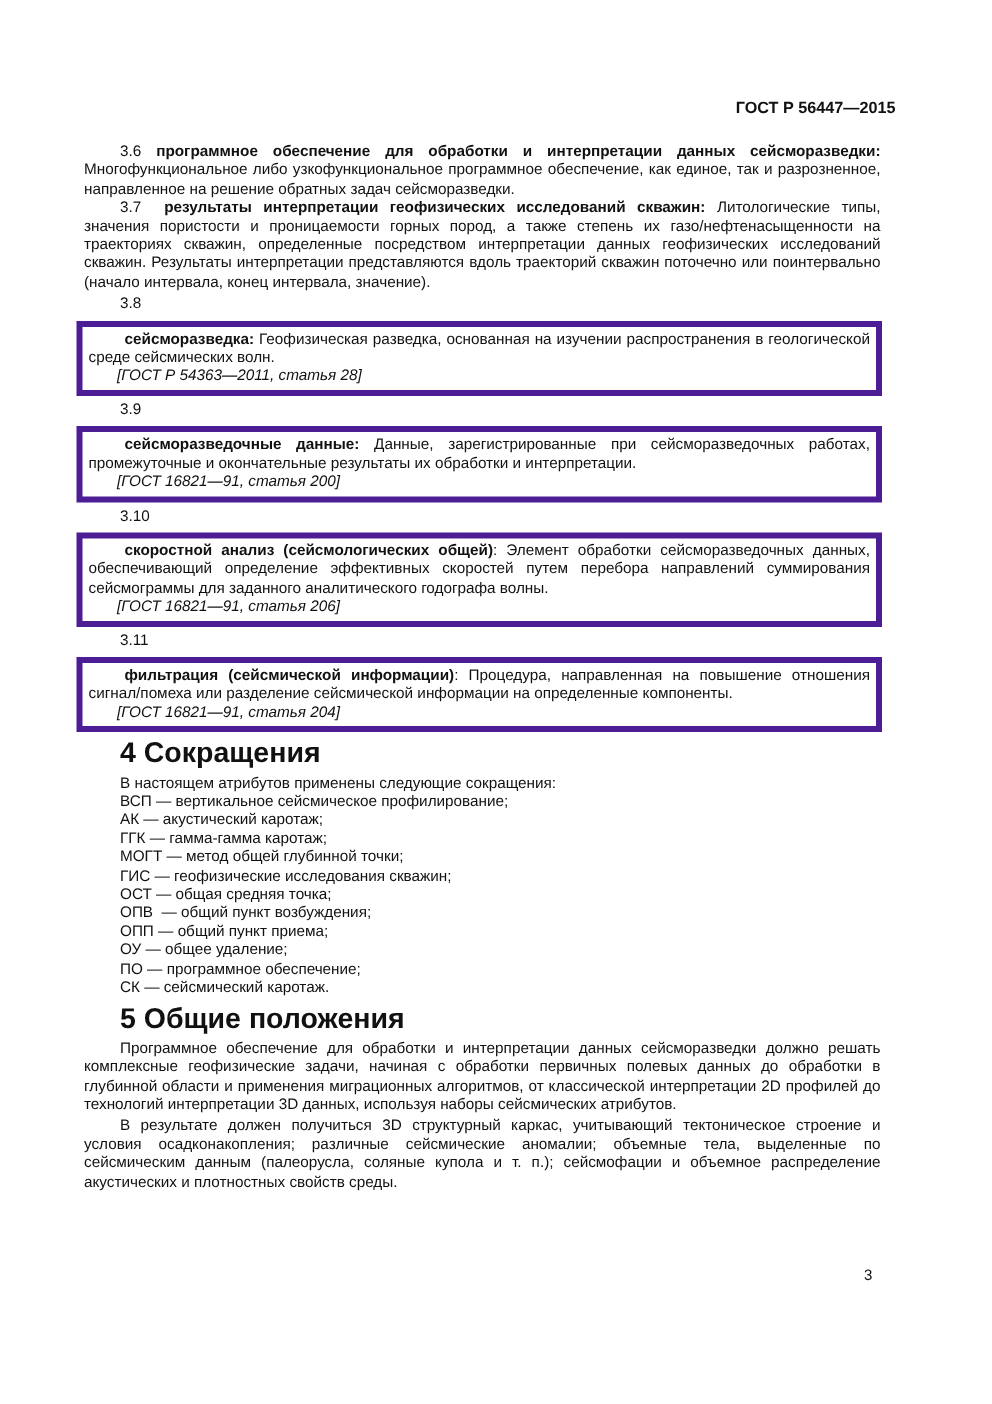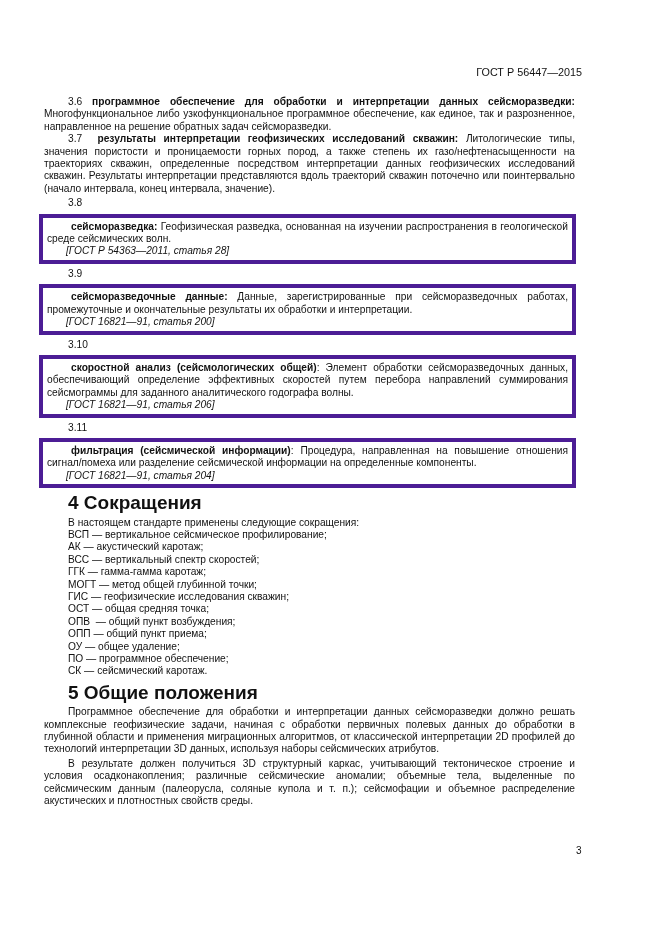--- a/index.html
+++ b/index.html
@@ -1,20 +1,20 @@
 <!DOCTYPE html>
 <html><head>
 <meta charset="utf-8">
 <style>
   html, body { margin: 0; padding: 0; background: #ffffff; }
   body { width: 661px; height: 936px; position: relative; overflow: hidden;
          font-family: "Liberation Sans", sans-serif; color: #111; font-size: 10.2px; }
   .page { position: absolute; left: 0; top: 0; width: 661px; height: 936px; }
-  .header { position: absolute; top: 66px; right: 79px; font-weight: normal; font-size: 10.8px; text-align: center; }
-  .content { position: absolute; left: 44px; top: 96px; width: 531px; line-height: 12.4px; }
+  .header { position: absolute; top: 66px; right: 64px; font-weight: bold; font-size: 10.8px; text-align: center; }
+  .content { position: absolute; left: 56px; top: 96px; width: 531px; line-height: 12.4px; }
   p { margin: 0; text-align: justify; }
   .indent { text-indent: 24px; }
   .term { font-weight: bold; }
   .num { padding-left: 24px; margin-top: 2px; }
   .box { border: 4px solid #4c1d95; margin-left: -5px; margin-right: -1px; padding: 3px 4px 2px 4px; margin-top: 4px; margin-bottom: 4px; }
   .box .src { padding-left: 19px; font-style: italic; }
   .box p.first { text-indent: 24px; }
   h2 { font-size: 19px; font-weight: bold; margin: 9px 0 7px 24px; }
   .list p { text-align: left; padding-left: 24px; }
   .pagenum { position: absolute; left: 576px; top: 845px; font-size: 10px; }
@@ -57,24 +57,23 @@
     </div>
 
     <div class="num">3.11</div>
     <div class="box">
       <p class="first"><span class="term">фильтрация (сейсмической информации)</span><span>: Процедура, направленная на повышение отношения сигнал/помеха или разделение сейсмической информации на определенные компоненты.</span></p>
       <div class="src">[ГОСТ 16821—91, статья 204]</div>
     </div>
 
     <h2>4  Сокращения</h2>
     <div class="list">
-      <p>В настоящем стандарте применены следующие сокращения:</p>
+      <p>В настоящем атрибутов применены следующие сокращения:</p>
       <p>ВСП — вертикальное сейсмическое профилирование;</p>
       <p>АК — акустический каротаж;</p>
-      <p>ВСС — вертикальный спектр скоростей;</p>
       <p>ГГК — гамма-гамма каротаж;</p>
       <p>МОГТ — метод общей глубинной точки;</p>
       <p>ГИС — геофизические исследования скважин;</p>
       <p>ОСТ — общая средняя точка;</p>
       <p style="white-space:pre">ОПВ  — общий пункт возбуждения;</p>
       <p>ОПП — общий пункт приема;</p>
       <p>ОУ — общее удаление;</p>
       <p>ПО — программное обеспечение;</p>
       <p>СК — сейсмический каротаж.</p>
     </div>

